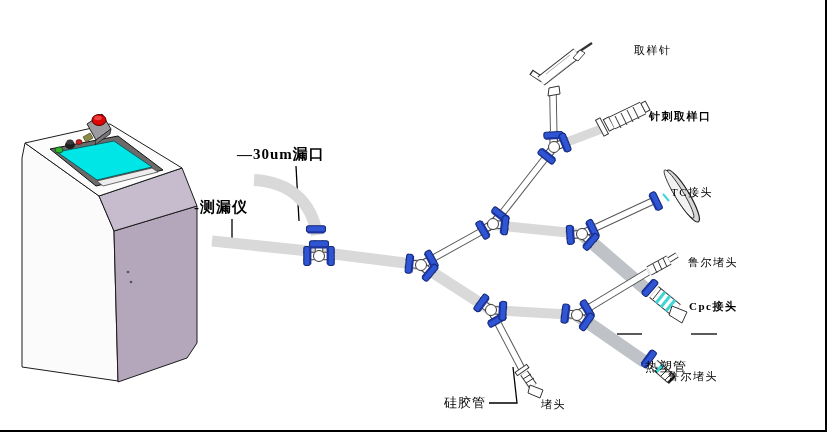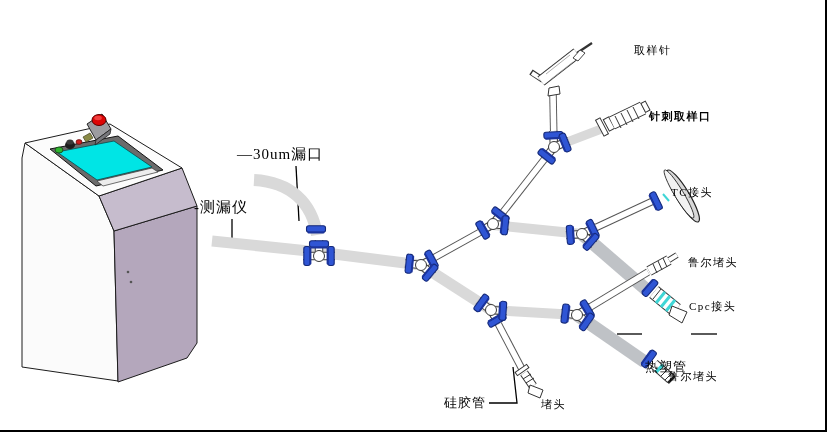--- a/index.html
+++ b/index.html
@@ -4,21 +4,21 @@
 <style>
   html,body{margin:0;padding:0;background:#fff;}
   .canvas{position:relative;width:832px;height:438px;background:#ffffff;overflow:hidden;
           font-family:"Liberation Serif","DejaVu Serif",serif;}
   .frame-right{position:absolute;left:825px;top:0;width:2px;height:432px;background:#000;}
   .frame-bottom{position:absolute;left:0;top:430px;width:827px;height:2px;background:#000;}
   svg.scene{position:absolute;left:0;top:0;}
   .lbl{position:absolute;color:#000;white-space:nowrap;line-height:1;}
   .lbl-sm{font-size:11px;letter-spacing:1.5px;}
   .lbl-md{font-size:13px;letter-spacing:1px;}
-  .lbl-lg{font-size:15px;font-weight:400;letter-spacing:1px;}
+  .lbl-lg{font-size:15px;font-weight:700;letter-spacing:1px;}
   
   .tg{stroke:#d9d9d9;stroke-width:11;fill:none;stroke-linecap:butt;}
   .tg10{stroke:#d9d9d9;stroke-width:10;fill:none;}
   .tg9{stroke:#d9d9d9;stroke-width:9;fill:none;}
   .tg12{stroke:#d9d9d9;stroke-width:12;fill:none;}
   .tt{stroke:#bfc2c6;stroke-width:13;fill:none;}
   .to{stroke:#555;stroke-width:7.5;fill:none;}
   .ti{stroke:#fff;stroke-width:5.6;fill:none;}
   .stub-o{stroke:#444;stroke-width:8.5;}
   .stub-i{stroke:#fff;stroke-width:6.4;}
@@ -231,21 +231,21 @@
       <circle r="5.5" class="core"></circle>
     </g>
   </svg>
 
   <div class="lbl lbl-lg" style="left:237px;top:147px;">—30um漏口</div>
   <div class="lbl lbl-lg" style="left:194px;top:200px;">-测漏仪</div>
   <div class="lbl lbl-sm" style="left:601px;top:45px;margin-left:33px;">取样针</div>
   <div class="lbl lbl-sm" style="left:649px;top:111px;font-weight:bold;">针刺取样口</div>
   <div class="lbl lbl-sm" style="left:671px;top:187px;">TC接头</div>
   <div class="lbl lbl-sm" style="left:688px;top:257px;">鲁尔堵头</div>
-  <div class="lbl lbl-sm" style="left:689px;top:301px;">Cpc接头</div>
+  <div class="lbl lbl-sm" style="left:689px;top:301px;font-weight:bold;">Cpc接头</div>
   <div class="lbl lbl-md" style="left:645px;top:327px;margin-top:33px;">热塑管</div>
   <div class="lbl lbl-sm" style="left:668px;top:371px;">鲁尔堵头</div>
   <div class="lbl lbl-md" style="left:444px;top:396px;">硅胶管</div>
   <div class="lbl lbl-sm" style="left:541px;top:399px;">堵头</div>
 
   <div class="frame-right"></div>
   <div class="frame-bottom"></div>
 </div>
 
 </body></html>

